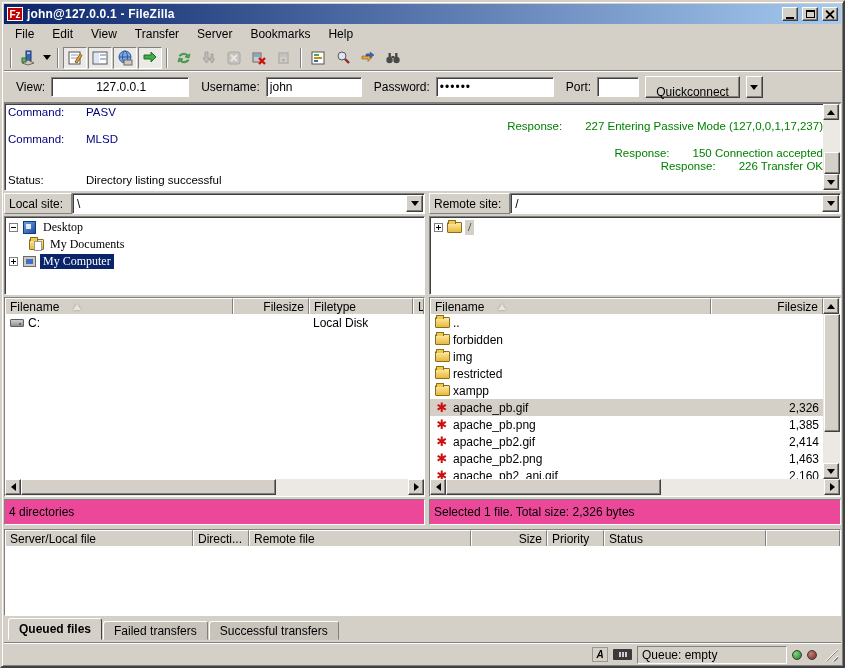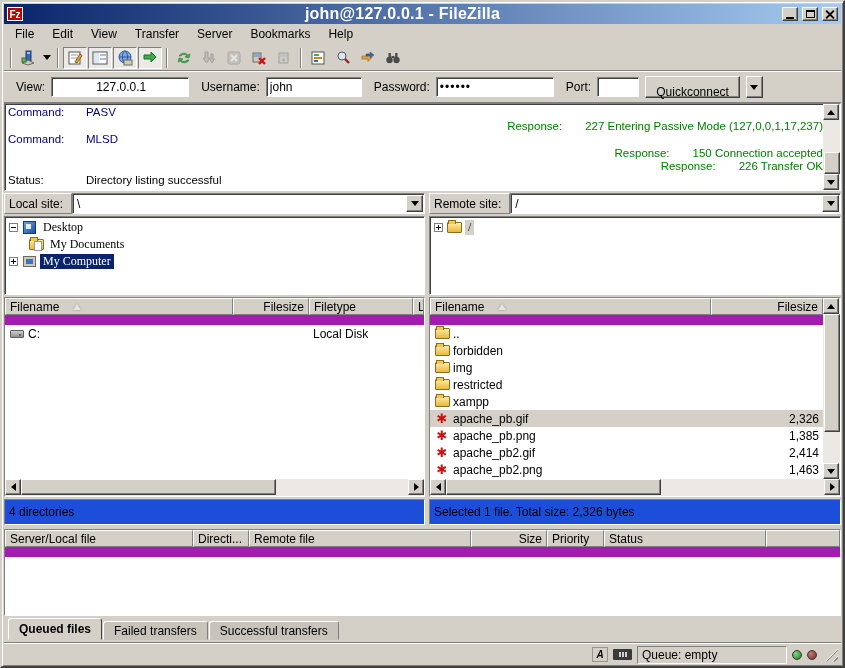--- a/index.html
+++ b/index.html
@@ -12,21 +12,21 @@
   .band { position:absolute; left:2px; right:2px; }
 
   
   .raised { background:#d4d0c8; border:1px solid; border-color:#fff #404040 #404040 #fff; box-shadow: inset -1px -1px 0 #808080; }
 
   
   .titlebar { top:2px; height:20px; background:linear-gradient(to right,#0a246a,#a6caf0);
     display:flex; align-items:center; padding:0 3px; gap:4px; }
   .fzlogo { width:16px; height:14px; background:#bf0000; color:#fff; font-weight:bold; font-size:10px;
     display:flex; align-items:center; justify-content:center; border:1px solid #fff; }
-  .title-text { color:#fff; font-weight:bold; font-size:16px; flex:1; letter-spacing:0.2px;text-align:center; }
+  .title-text { color:#fff; font-weight:bold; font-size:12px; flex:1; letter-spacing:0.2px; }
   .winbtn { width:16px; height:14px; display:flex; align-items:center; justify-content:center; position:relative; }
   .glyph-min { width:8px; height:2px; background:#000; margin-top:7px; }
   .glyph-max { width:9px; height:8px; border:1px solid #000; border-top:2px solid #000; }
   .glyph-x { position:relative; width:10px; height:9px; }
   .glyph-x::before,.glyph-x::after { content:""; position:absolute; left:4px; top:-1px; width:2px; height:11px; background:#000; }
   .glyph-x::before { transform:rotate(45deg); } .glyph-x::after { transform:rotate(-45deg); }
 
   
   .menubar { top:22px; height:20px; display:flex; align-items:center; padding-left:2px; }
   .menu-item { padding:2px 9px; cursor:default; }
@@ -94,32 +94,32 @@
   .expander::before { content:""; position:absolute; left:1px; top:3px; width:5px; height:1px; background:#000; }
   .expander.plus::after { content:""; position:absolute; left:3px; top:1px; width:1px; height:5px; background:#000; }
   .tree-label { padding:0 3px; white-space:nowrap; }
   .tree-label.sel-active { background:#0a246a; color:#fff; }
   .tree-label.sel-inactive { background:#d4d0c8; color:#000; }
 
   .listwrap { flex:1; margin-top:2px; background:#fff; border:1px solid; border-color:#808080 #fff #fff #808080;
     box-shadow: inset 1px 1px 0 #404040; display:flex; flex-direction:column; overflow:hidden; }
   .listmain { flex:1; display:flex; overflow:hidden; }
   .listcol { flex:1; display:flex; flex-direction:column; overflow:hidden; }
-  .colheaders { height:27px; flex:none; display:flex; background:#a21caf; }
+  .colheaders { height:16px; flex:none; display:flex; background:#a21caf; }
   .colh { height:17px; display:flex; align-items:center; padding:0 4px; background:#d4d0c8;
     border:1px solid; border-color:#fff #808080 #808080 #fff; white-space:nowrap; overflow:hidden; }
   .colh.num { justify-content:flex-end; }
   .listbody { flex:1; background:#fff; overflow:hidden; }
   .frow { display:flex; align-items:center; height:17px; white-space:nowrap; }
   .frow.sel { background:#d4d0c8; }
   .fcell { display:flex; align-items:center; gap:3px; padding:0 4px; overflow:hidden; }
   .fcell.num { justify-content:flex-end; }
 
   .statusline { height:20px; margin-top:2px; flex:none; display:flex; align-items:center; padding:12px 4px;
-    background:#1d4ed8; border:1px solid; border-color:#808080 #fff #fff #808080; }
+    background:#ec4899; border:1px solid; border-color:#808080 #fff #fff #808080; }
 
   
   .icn { width:16px; height:16px; flex:none; display:inline-flex; align-items:center; justify-content:center; position:relative; }
   .folder { width:15px; height:11px; background:linear-gradient(#ffe9a2,#e8b93c); border:1px solid #8a6d1d; border-radius:1px; position:relative; }
   .folder::before { content:""; position:absolute; top:-3px; left:0; width:6px; height:3px;
     background:#f0c94f; border:1px solid #8a6d1d; border-bottom:none; border-radius:1px 1px 0 0; }
   .docfolder::after { content:""; position:absolute; right:1px; top:1px; width:6px; height:8px; background:#fff; border:1px solid #9a9a9a; }
   .deskicon { width:13px; height:13px; background:linear-gradient(135deg,#6aa0e0,#1c4fa0); border:1px solid #123a78; position:relative; }
   .deskicon::after { content:""; position:absolute; left:2px; top:2px; width:5px; height:5px; background:#fff; opacity:.85; }
   .pcicon { width:13px; height:11px; background:#cfc9bd; border:1px solid #6f6a60; position:relative; }

